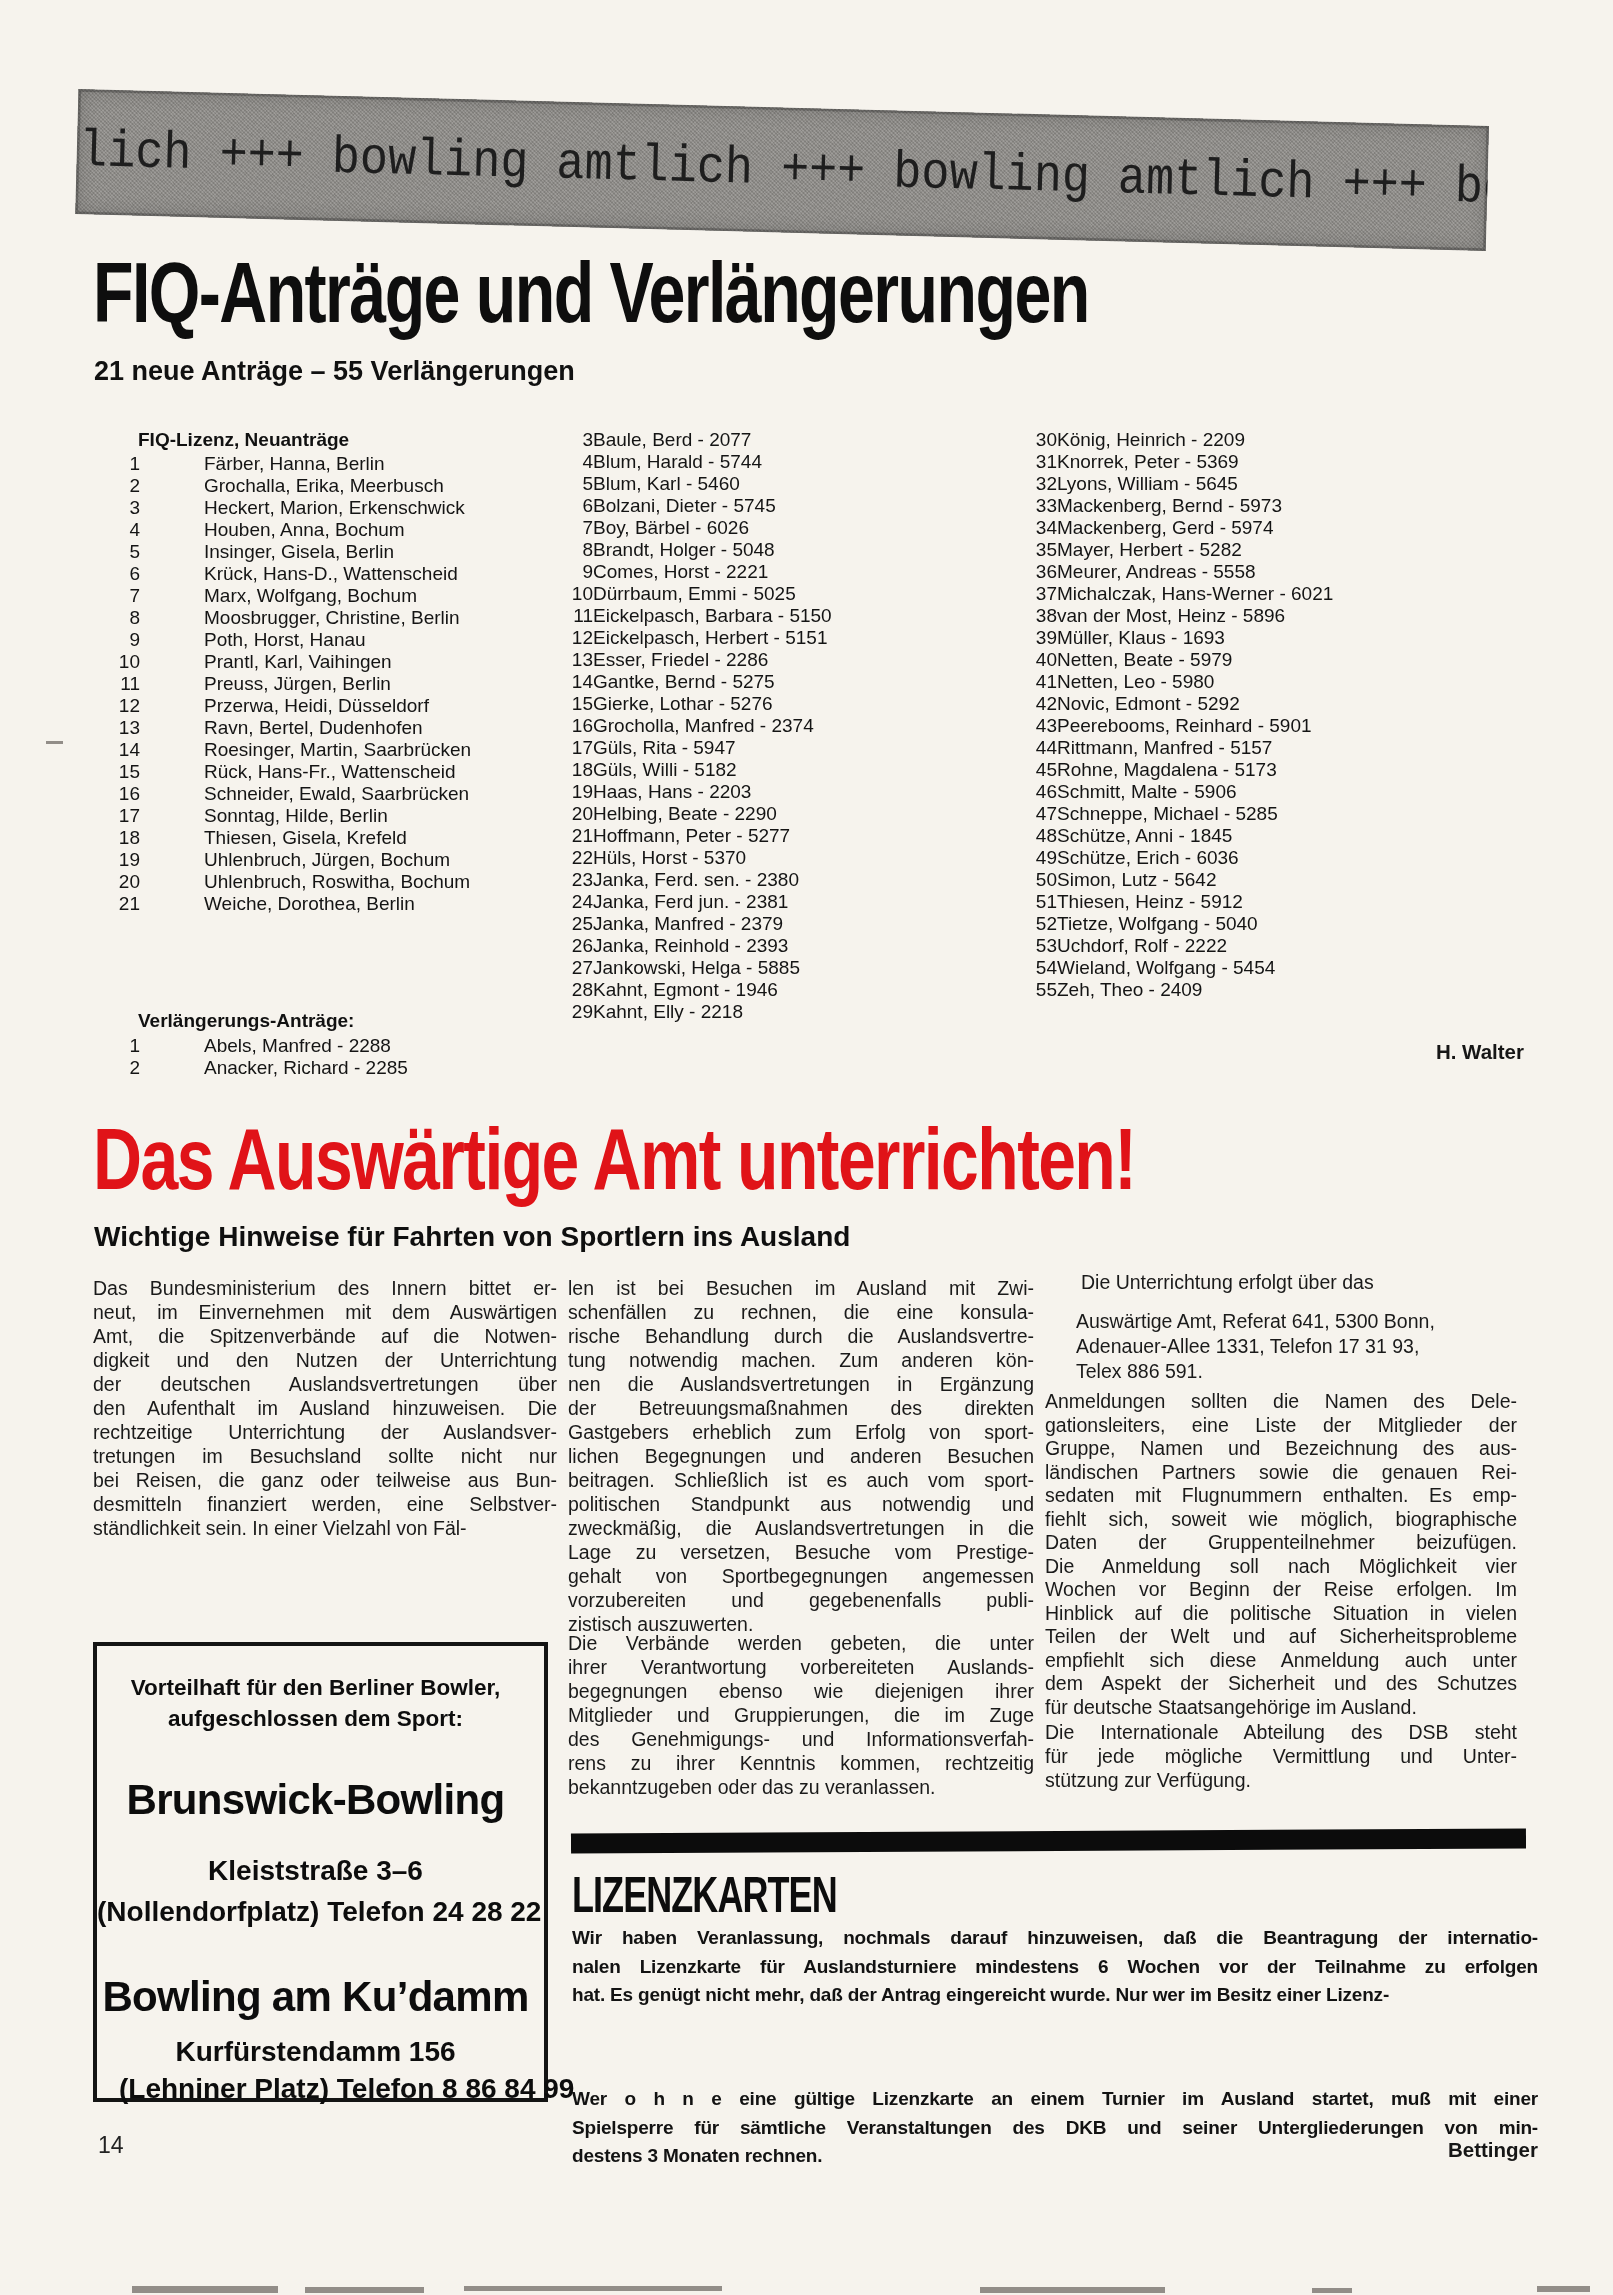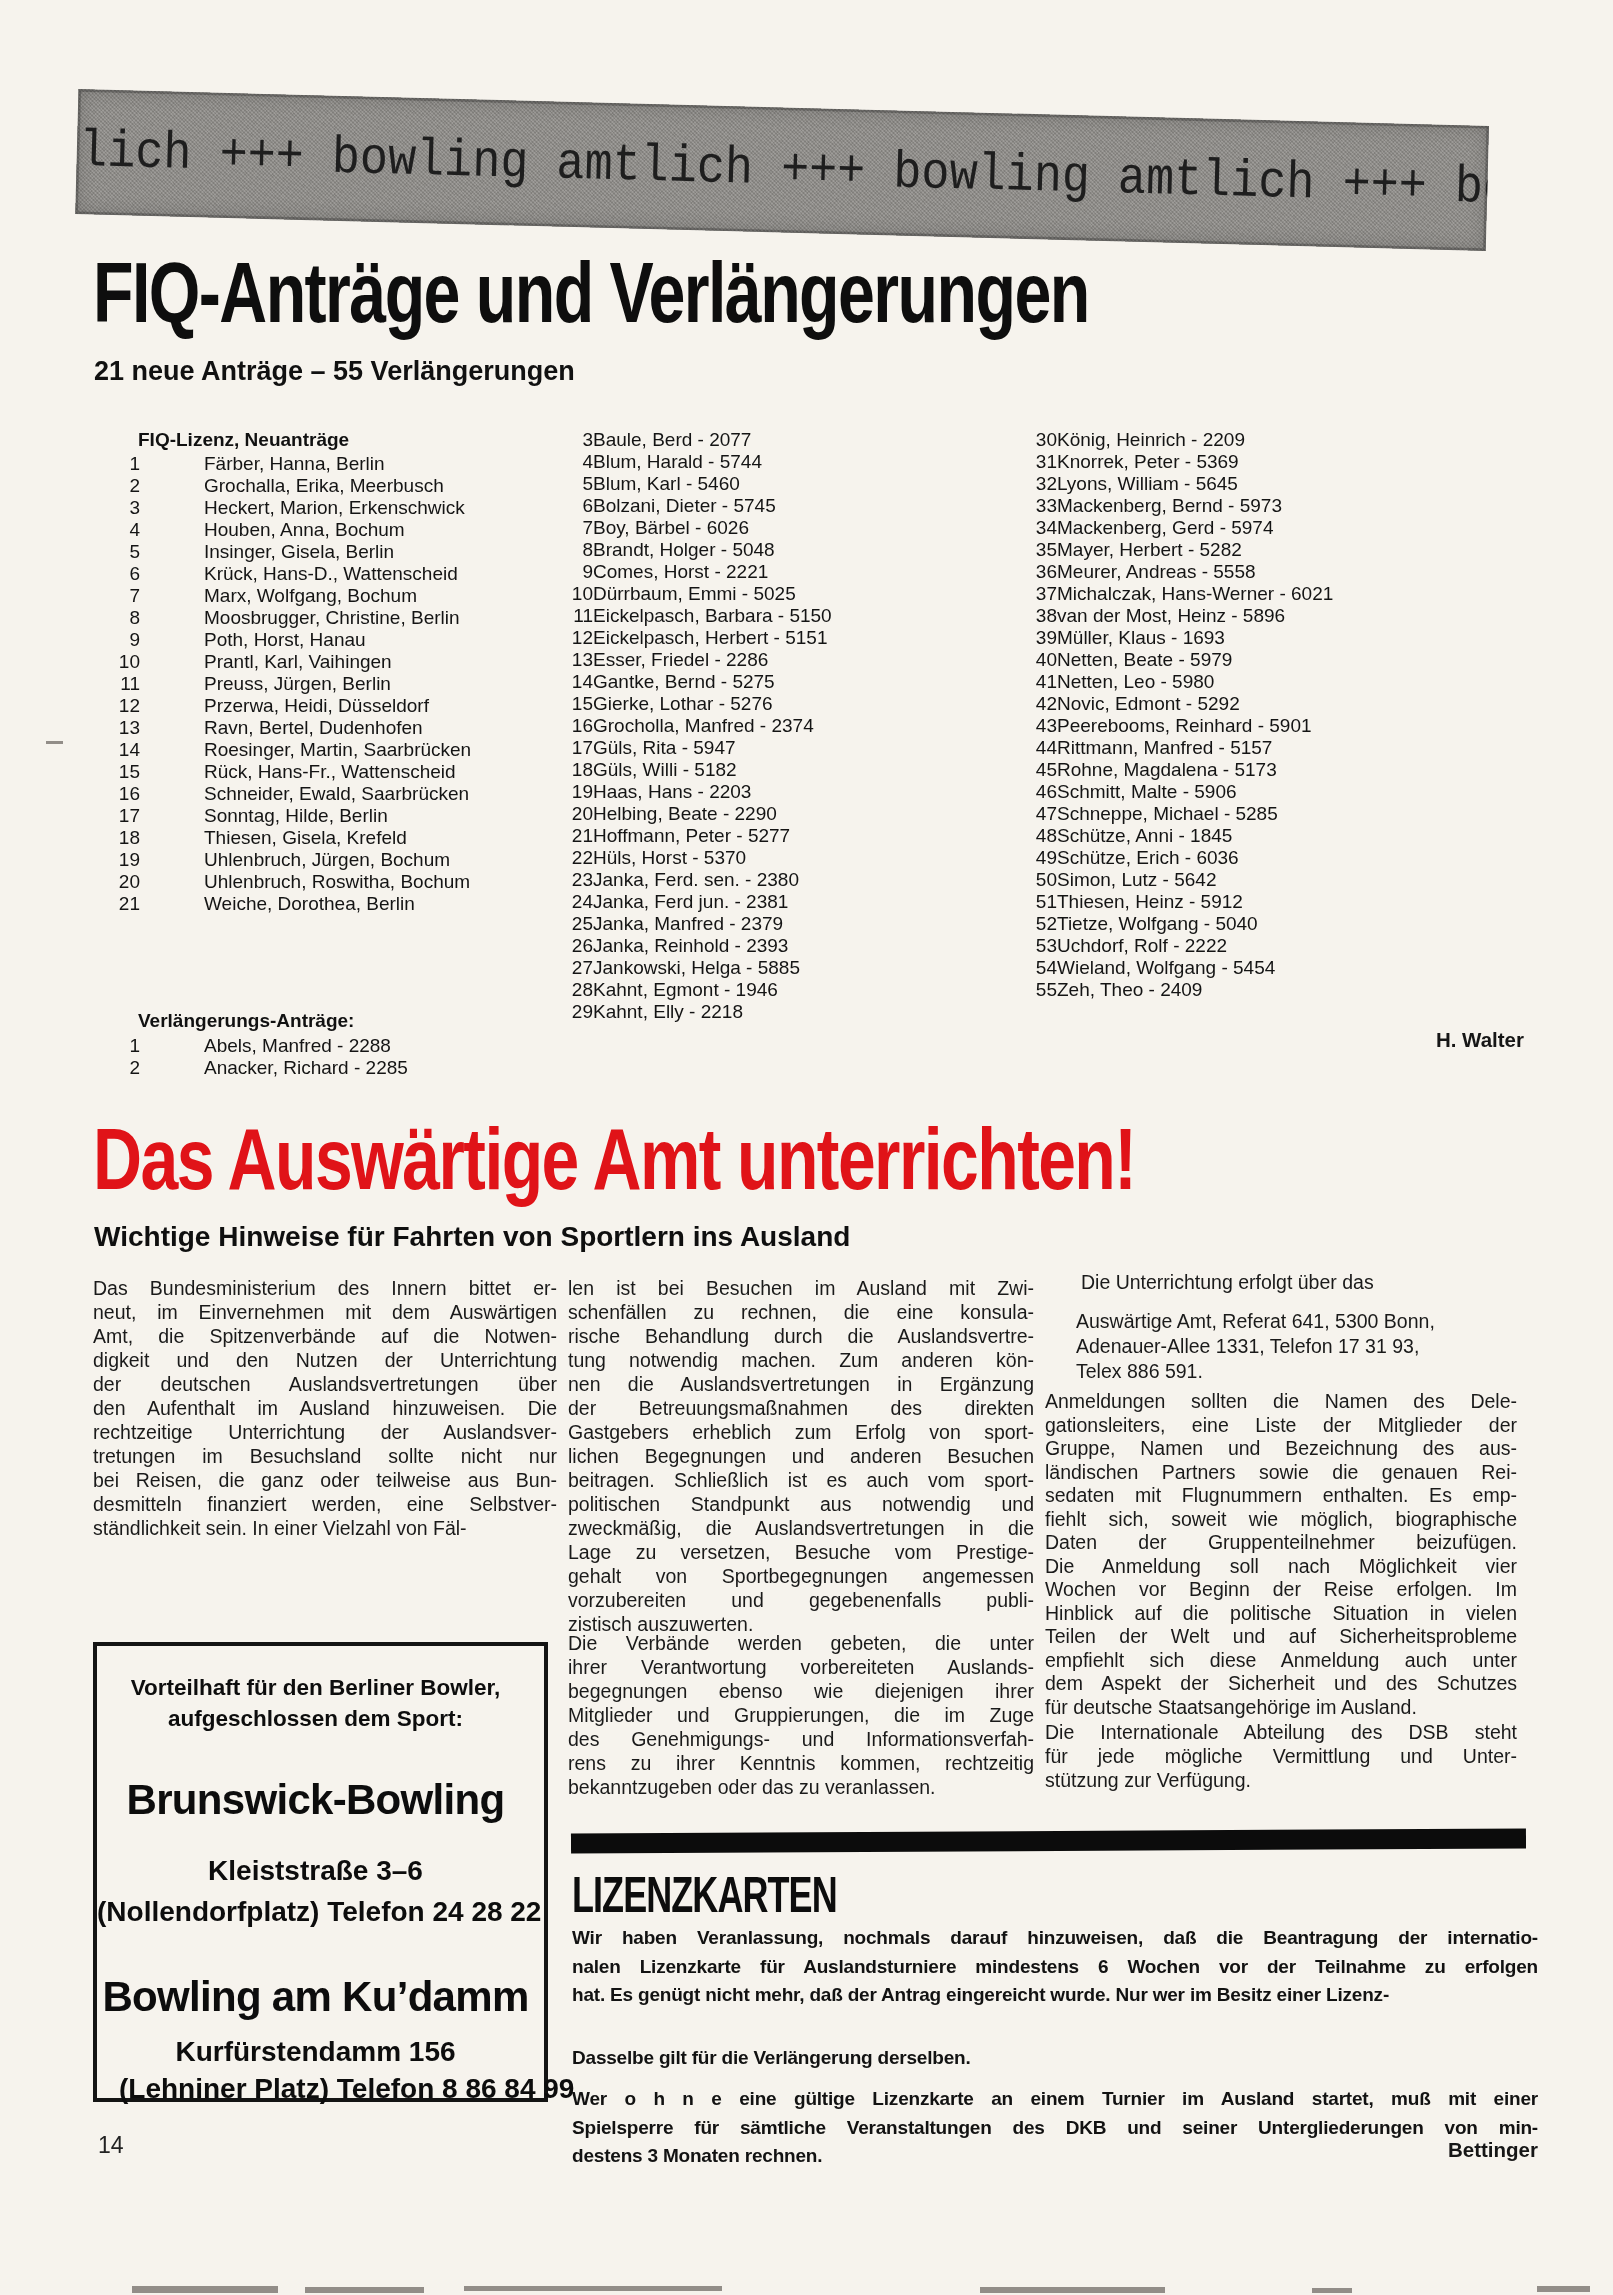--- a/index.html
+++ b/index.html
@@ -40,21 +40,21 @@
     white-space:nowrap; transform:scaleX(.78); transform-origin:left top;
   }
   .art-sub { position:absolute; left:94px; top:1221px; font-size:28px; font-weight:bold; color:#0f0f0f; }
   
   .list { position:absolute; font-size:19px; line-height:22px; white-space:nowrap; color:#141414; }
   .list .row { display:flex; }
   .list .num { flex:none; text-align:right; }
   .c1 .num { width:46px; } .c1 .nm { padding-left:64px; }
   .c2 .num, .c3 .num { width:33px; } .c2 .nm, .c3 .nm { padding-left:0; }
   .list-hdr { position:absolute; font-size:19px; font-weight:bold; white-space:nowrap; color:#111;margin-left:44px; }
-  .sig { position:absolute; font-weight:bold; font-size:20.5px; text-align:right; }
+  .sig { position:absolute; font-weight:bold; font-size:20.5px; text-align:right;margin-top:12px; }
   
   .bodycol { position:absolute; font-size:19.5px; color:#1a1a1a; }
   .lh36 .tline { line-height:24px; }
   .lh355 .tline { line-height:23.5px; }
   .lh38 .tline { line-height:25px; }
   .jl .tline { text-align:justify; text-align-last:justify; }
   .jl .tline:last-child { text-align-last:left; }
   .plain { white-space:nowrap; }
   
   .adbox { position:absolute; left:93px; top:1642px; width:447px; height:452px;
@@ -499,21 +499,20 @@
     <div class="ad-v2i">(Lehniner Platz)   Telefon 8 86 84 99</div>
   </div>
 
   <div class="blackbar"></div>
   <div class="liz-title">LIZENZKARTEN</div>
   <div class="liz jl" style="top:1924px;">
       <div class="tline">Wir haben Veranlassung, nochmals darauf hinzuweisen, daß die Beantragung der internatio-</div>
       <div class="tline">nalen Lizenzkarte für Auslandsturniere mindestens 6 Wochen vor der Teilnahme zu erfolgen</div>
       <div class="tline">hat. Es genügt nicht mehr, daß der Antrag eingereicht wurde. Nur wer im Besitz einer Lizenz-</div>
     </div>
-  <div class="liz" style="top:2047px;">Dasselbe gilt für die Verlängerung derselben.</div>
   <div class="liz jl" style="top:2085px;">
       <div class="tline">Wer o h n e  eine gültige Lizenzkarte an einem Turnier im Ausland startet, muß mit einer</div>
       <div class="tline">Spielsperre für sämtliche Veranstaltungen des DKB und seiner Untergliederungen von min-</div>
       <div class="tline">destens 3 Monaten rechnen.</div>
     </div>
   <div class="liz-sig" style="top:2138px;">Bettinger</div>
 
   <div class="pageno">14</div>
 
   <div class="speck" style="left:46px;  top:741px; width:17px; height:3.3px;"></div>

